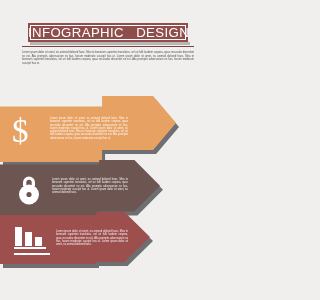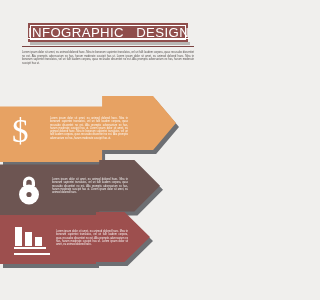--- a/index.html
+++ b/index.html
@@ -52,21 +52,20 @@
     left: 0; top: 0;
     width: 160px;
     height: 19px;
     line-height: 19px;
     text-align: center;
     color: #ffffff;
     font-size: 13.2px;
     letter-spacing: 0.4px;
     font-weight: 400;
     white-space: pre;
-    text-decoration: underline;
   }
   .header-shadow {
     position: absolute;
     left: 30px;
     top: 42px;
     width: 160px;
     height: 3px;
     background: #b9b7b4;
   }
 

